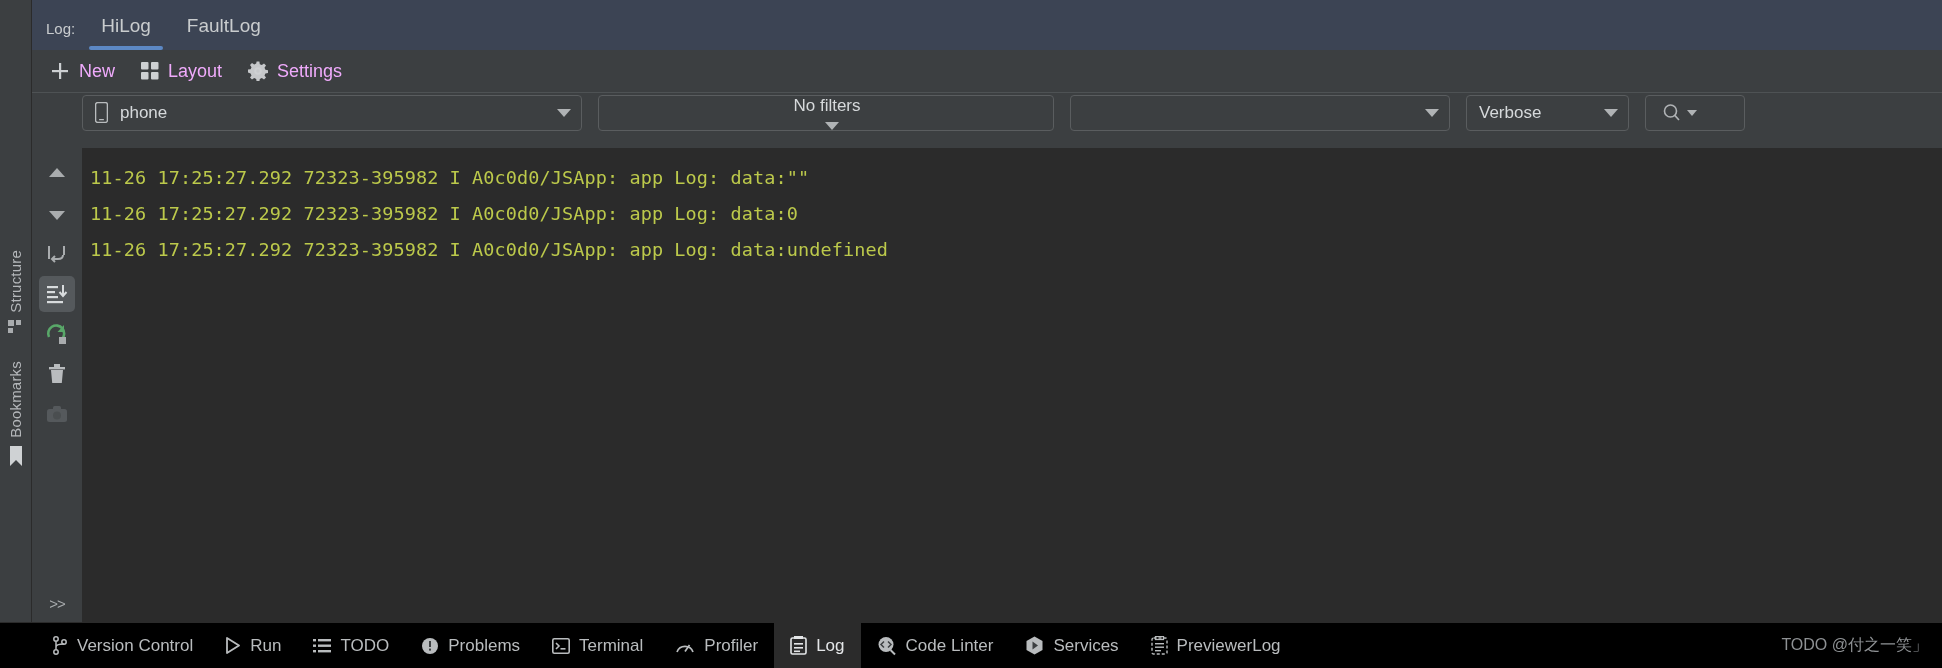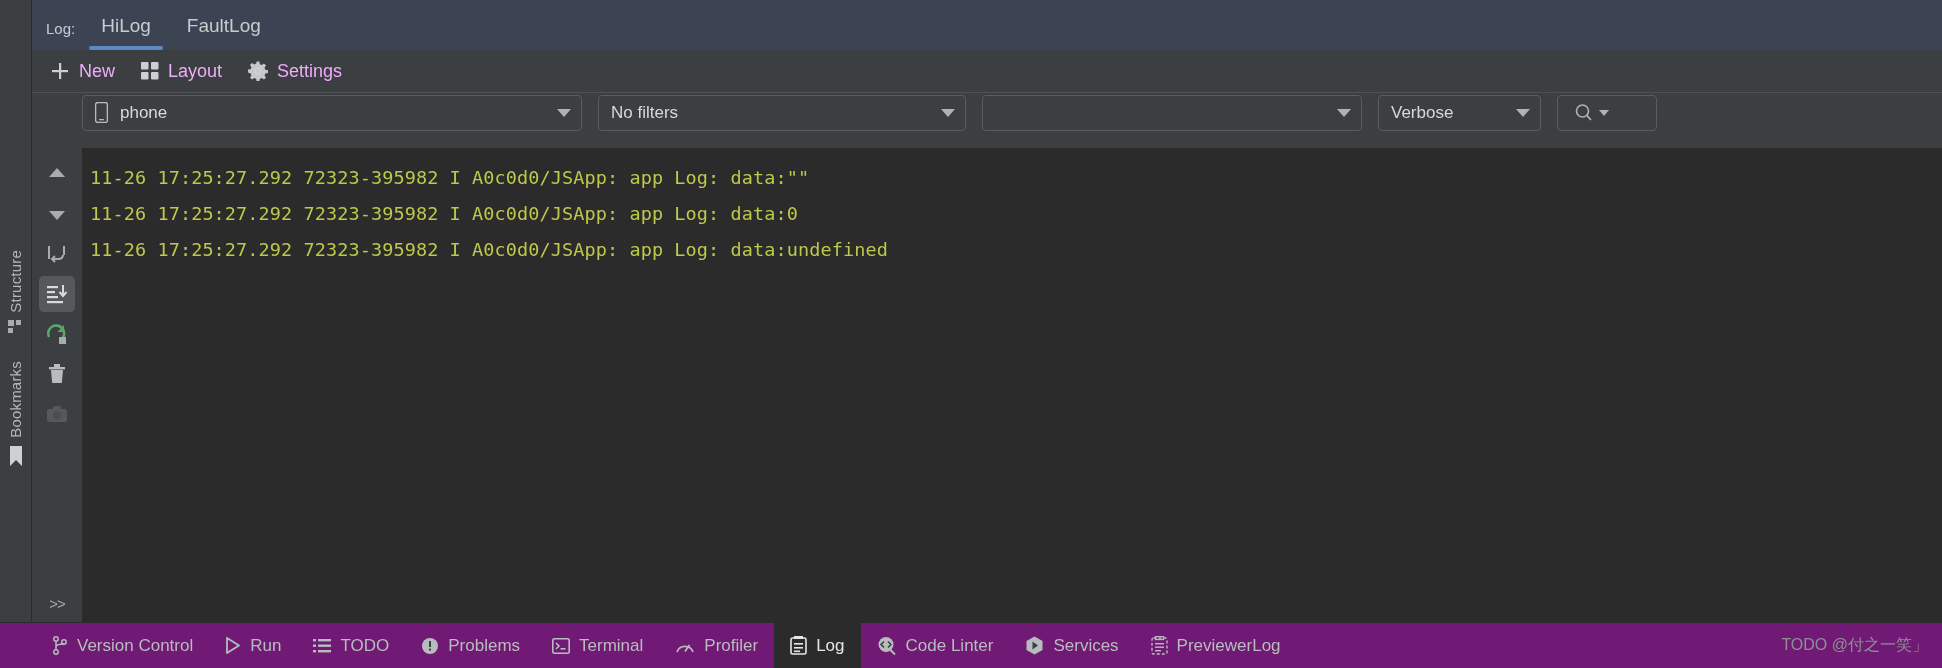--- a/index.html
+++ b/index.html
@@ -140,21 +140,21 @@
     align-items: center;
     padding: 0 10px 0 12px;
     color: #d6d9db;
     font-size: 17px;
     cursor: default;
     white-space: nowrap;
     overflow: hidden;
   }
   .combo .cval { flex: 1 1 auto; overflow: hidden; text-overflow: ellipsis; }
   .combo-device { width: 500px; }
-  .combo-filters { width: 368px; }
+  .combo-filters { width: 456px; flex-direction: column; }
   .combo-empty { width: 380px; }
   .combo-level { width: 163px; }
   .search-box {
     width: 100px;
     height: 36px;
     border: 1px solid #5a5d5f;
     border-radius: 4px;
     background: #3c3f41;
     display: flex;
     align-items: center;
@@ -226,21 +226,21 @@
     color: #bcc94b;
     white-space: pre;
     padding-left: 8px;
     letter-spacing: 0.1px;
   }
 
   
   .status-bar {
     height: 46px;
     flex: 0 0 46px;
-    background: #701a75;
+    background: #000000;
     border-top: 1px solid #2b2b2b;
     display: flex;
     align-items: stretch;
     padding-left: 36px;
   }
   .status-item {
     display: flex;
     align-items: center;
     gap: 9px;
     padding: 0 16px;

